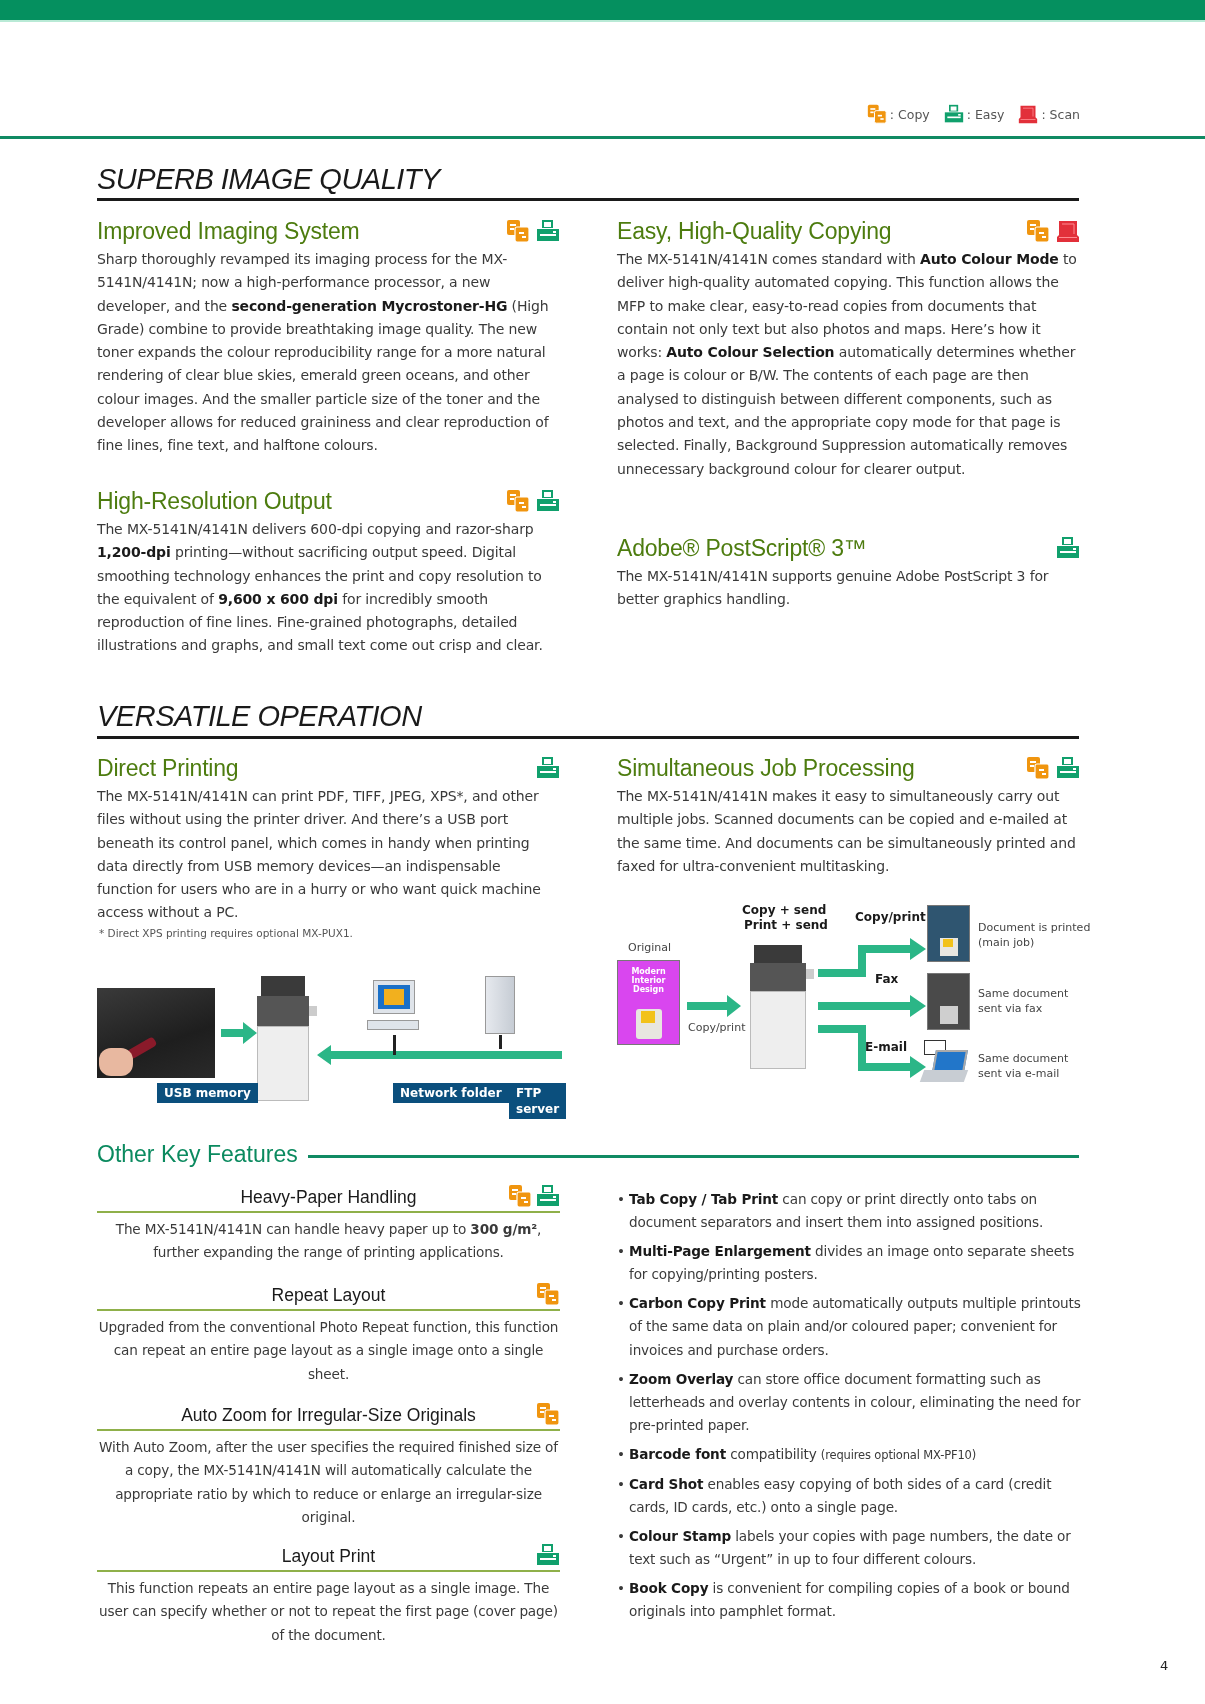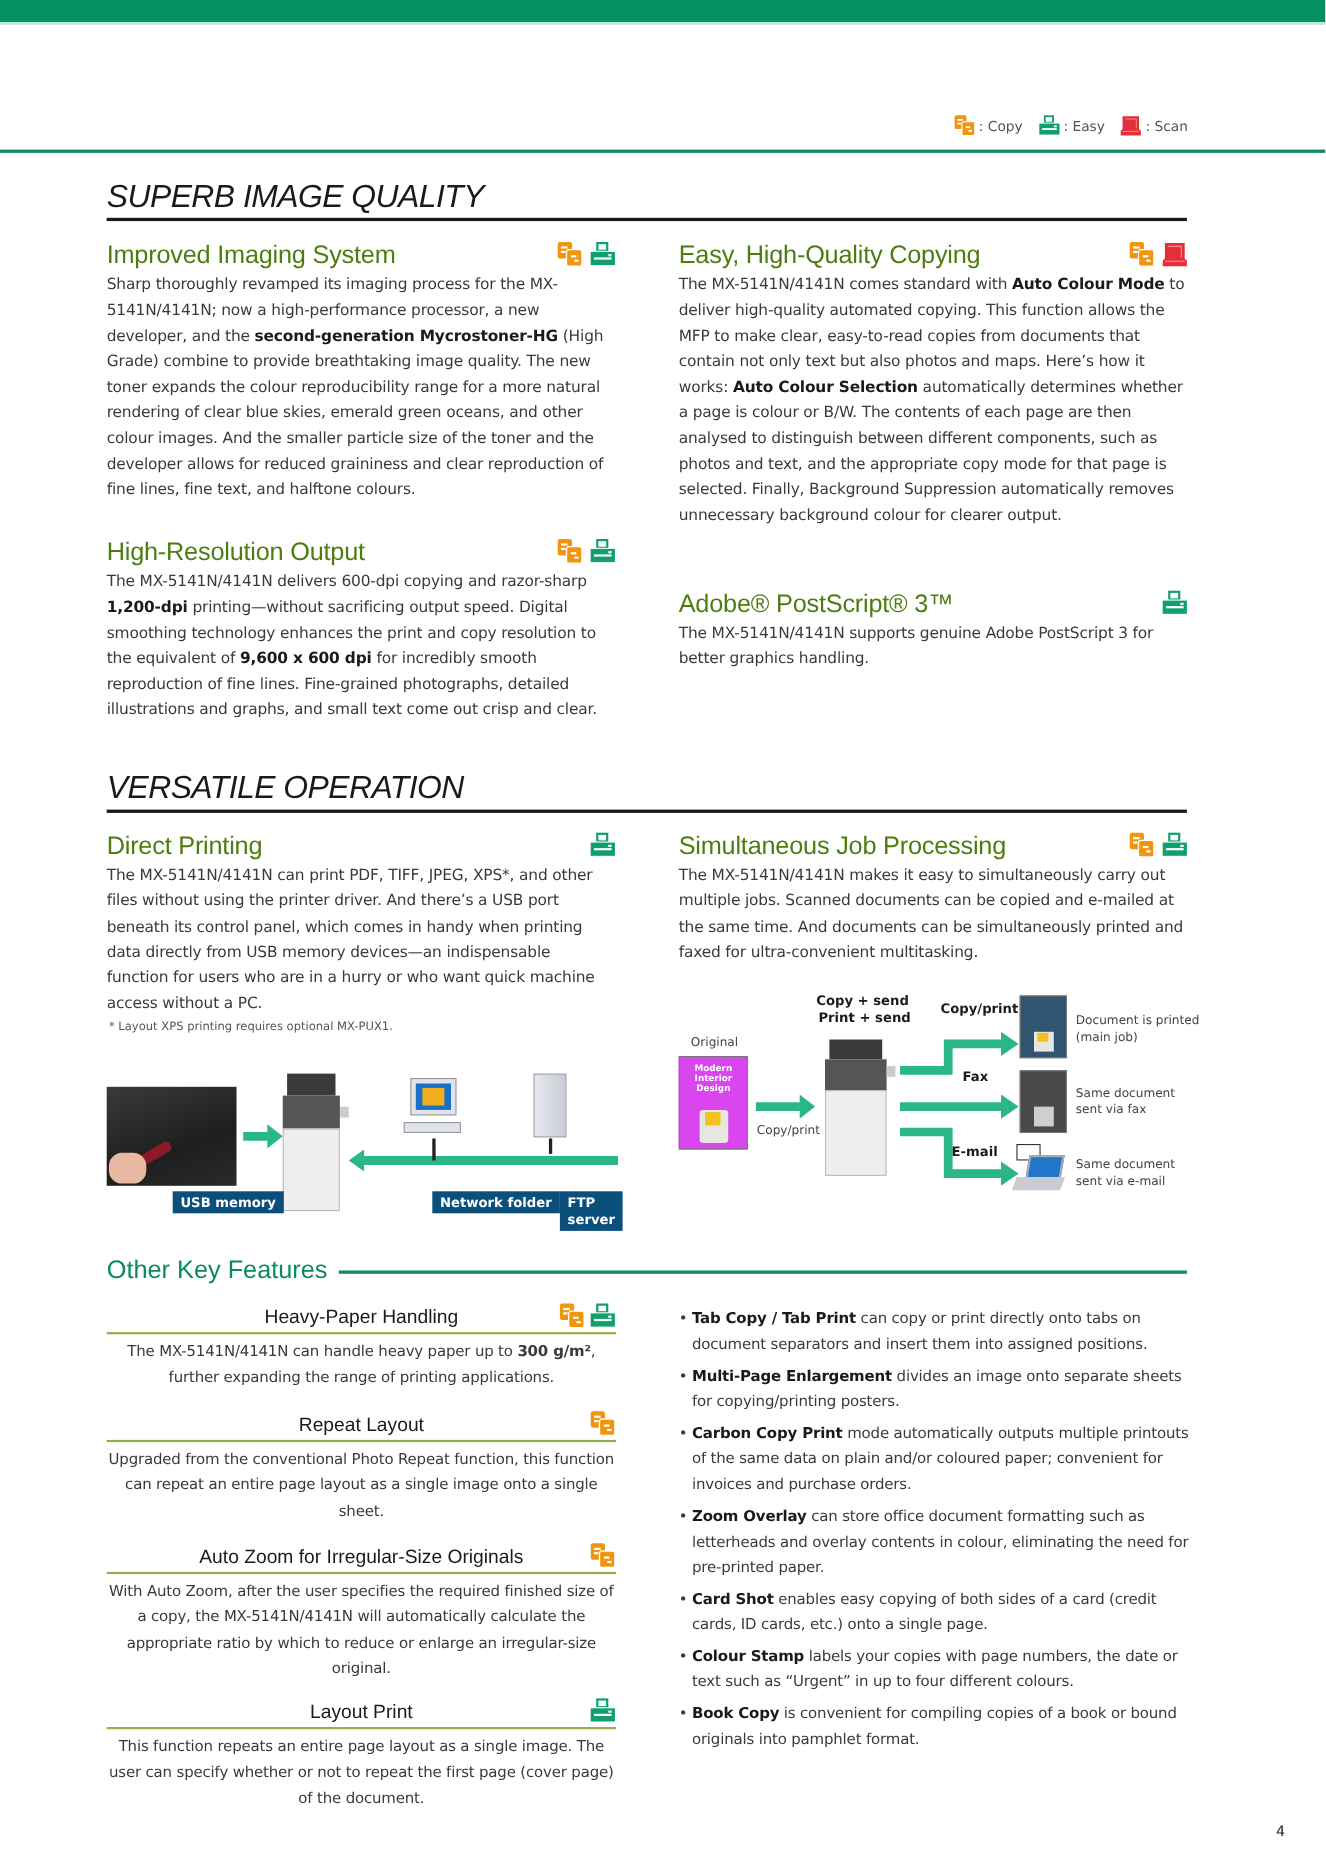--- a/index.html
+++ b/index.html
@@ -154,21 +154,21 @@
 <div class="block" style="left:97px; top:753px; width:463px">
   <div class="head">
     <h3>Direct Printing</h3>
     <div class="icons">
       <svg class="ico">
           <use href="#sym-print"></use>
         </svg>
     </div>
   </div>
   <p>The MX-5141N/4141N can print PDF, TIFF, JPEG, XPS*, and other files without using the printer driver. And there’s a USB port beneath its control panel, which comes in handy when printing data directly from USB memory devices—an indispensable function for users who are in a hurry or who want quick machine access without a PC.</p>
-  <div class="note" style="margin-left:2px">* Layout XPS printing requires optional MX-PUX1.</div>
+  <div class="note" style="margin-left:2px">* Direct XPS printing requires optional MX-PUX1.</div>
 </div>
 
 <div style="position:absolute; left:97px; top:970px; width:465px; height:135px;">
   <div style="position:absolute; left:0; top:18px; width:118px; height:90px; background:linear-gradient(160deg,#3a3a3a 0%,#1e1e1e 60%,#2a2a2a 100%);">
     <div style="position:absolute; left:30px; top:55px; width:30px; height:10px; background:#8a1a2a; border-radius:4px; transform:rotate(-30deg);"></div>
     <div style="position:absolute; left:2px; top:60px; width:34px; height:28px; background:#e8b8a0; border-radius:12px;"></div>
   </div>
   <svg style="position:absolute; left:124px; top:52px" width="36" height="22">
       <path d="M0 7 H22 V0 L36 11 L22 22 V15 H0 Z" fill="#2bb687"></path>
     </svg>
@@ -311,18 +311,19 @@
     </div>
   </div>
   <p>This function repeats an entire page layout as a single image. The user can specify whether or not to repeat the first page (cover page) of the document.</p>
 </div>
 
 <ul class="bullets">
   <li>• <b>Tab Copy / Tab Print</b><span> can copy or print directly onto tabs on document separators and insert them into assigned positions.</span></li>
   <li>• <b>Multi-Page Enlargement</b><span> divides an image onto separate sheets for copying/printing posters.</span></li>
   <li>• <b>Carbon Copy Print</b><span> mode automatically outputs multiple printouts of the same data on plain and/or coloured paper; convenient for invoices and purchase orders.</span></li>
   <li>• <b>Zoom Overlay</b><span> can store office document formatting such as letterheads and overlay contents in colour, eliminating the need for pre-printed paper.</span></li>
+  <li>• <b>Barcode font</b><span> compatibility </span><small>(requires optional MX-PF10)</small></li>
   <li>• <b>Card Shot</b><span> enables easy copying of both sides of a card (credit cards, ID cards, etc.) onto a single page.</span></li>
   <li>• <b>Colour Stamp</b><span> labels your copies with page numbers, the date or text such as “Urgent” in up to four different colours.</span></li>
   <li>• <b>Book Copy</b><span> is convenient for compiling copies of a book or bound originals into pamphlet format.</span></li>
 </ul>
 
 <div class="pagenum">4</div>
 
 </body></html>

